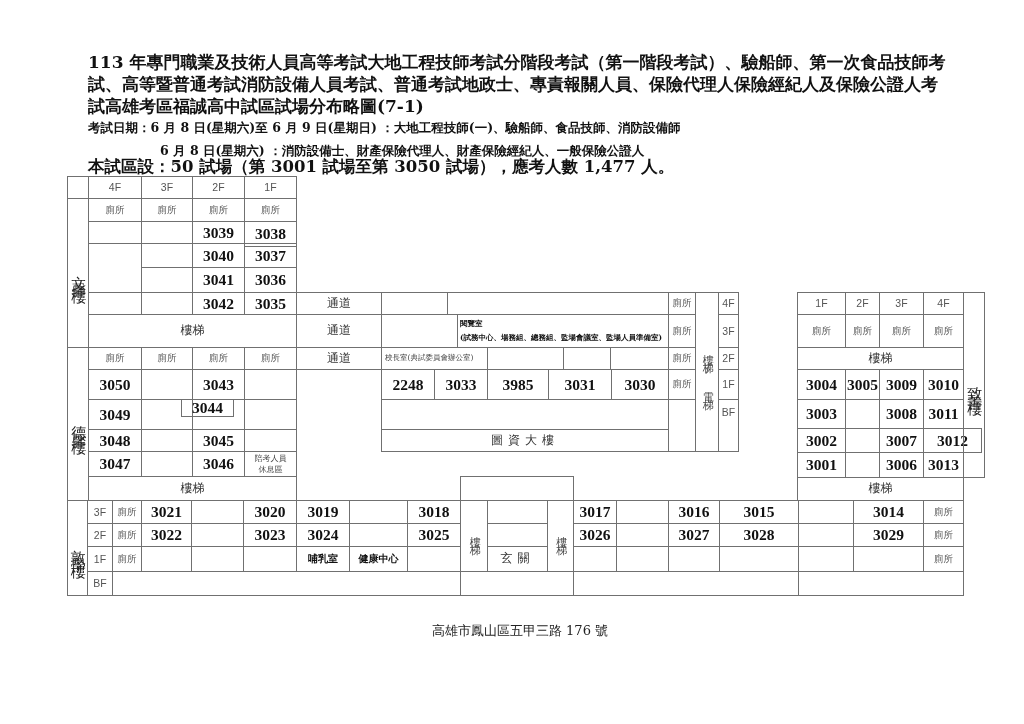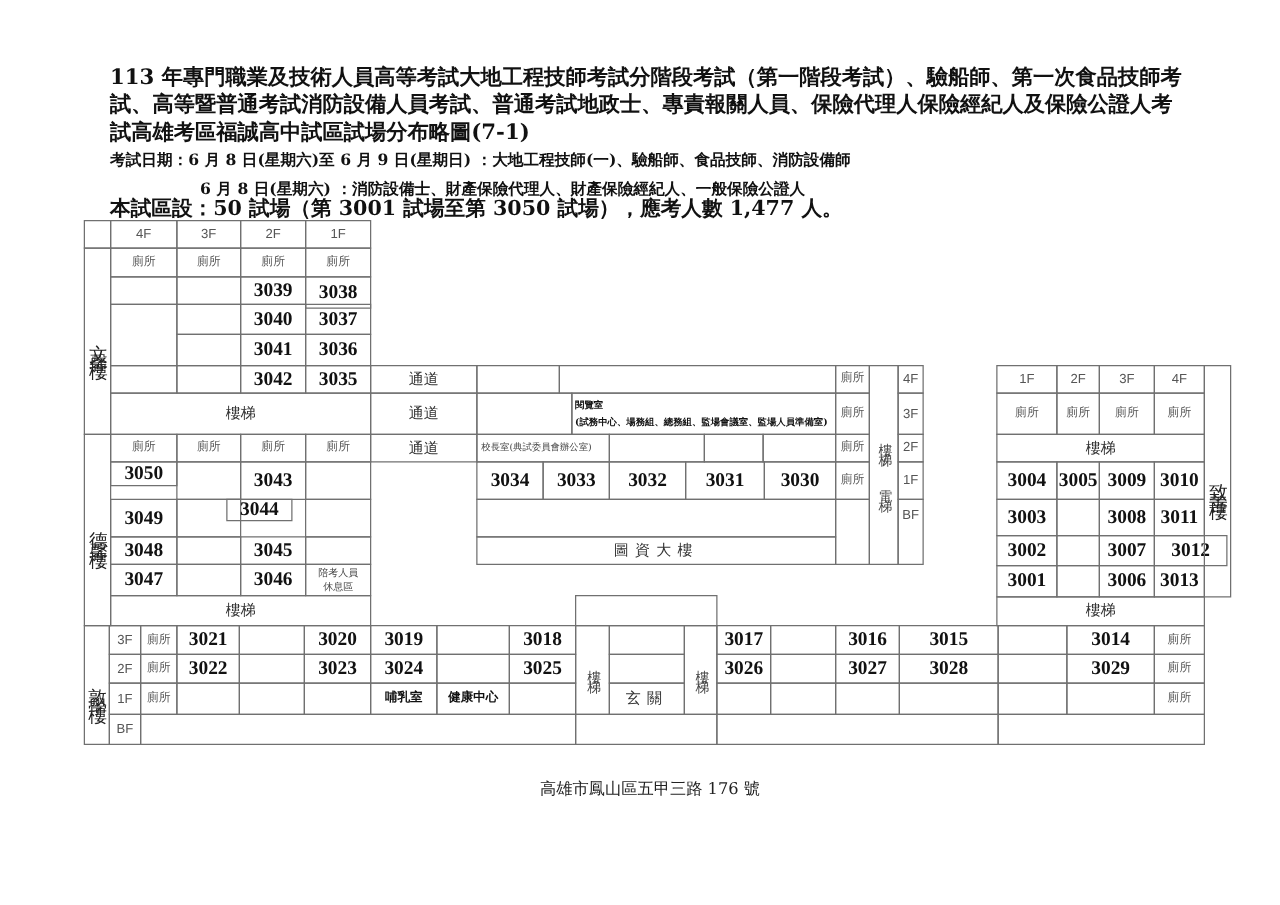--- a/index.html
+++ b/index.html
@@ -87,23 +87,23 @@
     <div class="c reading" style="left:457px;top:314px;width:212px;height:34px">
       <span>閱覽室</span>
       <span>(試務中心、場務組、總務組、監場會議室、監場人員準備室)</span>
     </div>
 
     <div class="c tiny" style="left:381px;top:347px;width:107px;height:23px;justify-content:flex-start;padding-left:3px">校長室(典試委員會辦公室)</div>
     <div class="c" style="left:487px;top:347px;width:77px;height:23px"></div>
     <div class="c" style="left:563px;top:347px;width:48px;height:23px"></div>
     <div class="c" style="left:610px;top:347px;width:59px;height:23px"></div>
 
-    <div class="c num" style="left:381px;top:369px;width:54px;height:31px">3034</div>
+    <div class="c num" style="left:381px;top:369px;width:54px;height:31px">2248</div>
     <div class="c num" style="left:434px;top:369px;width:54px;height:31px">3033</div>
-    <div class="c num" style="left:487px;top:369px;width:62px;height:31px">3032</div>
+    <div class="c num" style="left:487px;top:369px;width:62px;height:31px">3985</div>
     <div class="c num" style="left:548px;top:369px;width:64px;height:31px">3031</div>
     <div class="c num" style="left:611px;top:369px;width:58px;height:31px">3030</div>
 
     <div class="c" style="left:381px;top:399px;width:288px;height:31px"></div>
     <div class="c wide-sp" style="left:381px;top:429px;width:288px;height:23px">圖資大樓</div>
 
     <div class="c sm" style="left:668px;top:292px;width:28px;height:23px">廁所</div>
     <div class="c sm" style="left:668px;top:314px;width:28px;height:34px">廁所</div>
     <div class="c sm" style="left:668px;top:347px;width:28px;height:23px">廁所</div>
     <div class="c sm" style="left:668px;top:369px;width:28px;height:31px">廁所</div>
@@ -123,21 +123,21 @@
   <div>
     <div class="c" style="left:67px;top:347px;width:22px;height:154px">
       <span class="vlabel">德馨樓</span>
     </div>
 
     <div class="c sm" style="left:88px;top:347px;width:54px;height:23px">廁所</div>
     <div class="c sm" style="left:141px;top:347px;width:52px;height:23px">廁所</div>
     <div class="c sm" style="left:192px;top:347px;width:53px;height:23px">廁所</div>
     <div class="c sm" style="left:244px;top:347px;width:53px;height:23px">廁所</div>
 
-    <div class="c num" style="left:88px;top:369px;width:54px;height:20px">3050</div>
+    <div class="c num" style="left:88px;top:369px;width:54px;height:31px">3050</div>
     <div class="c" style="left:141px;top:369px;width:52px;height:31px"></div>
     <div class="c num" style="left:192px;top:369px;width:53px;height:31px">3043</div>
     <div class="c" style="left:244px;top:369px;width:53px;height:31px"></div>
 
     <div class="c num" style="left:88px;top:399px;width:54px;height:31px">3049</div>
     <div class="c" style="left:141px;top:399px;width:52px;height:31px"></div>
     <div class="c num" style="left:181px;top:399px;width:53px;height:18px">3044</div>
     <div class="c" style="left:244px;top:399px;width:53px;height:31px"></div>
 
     <div class="c num" style="left:88px;top:429px;width:54px;height:23px">3048</div>

